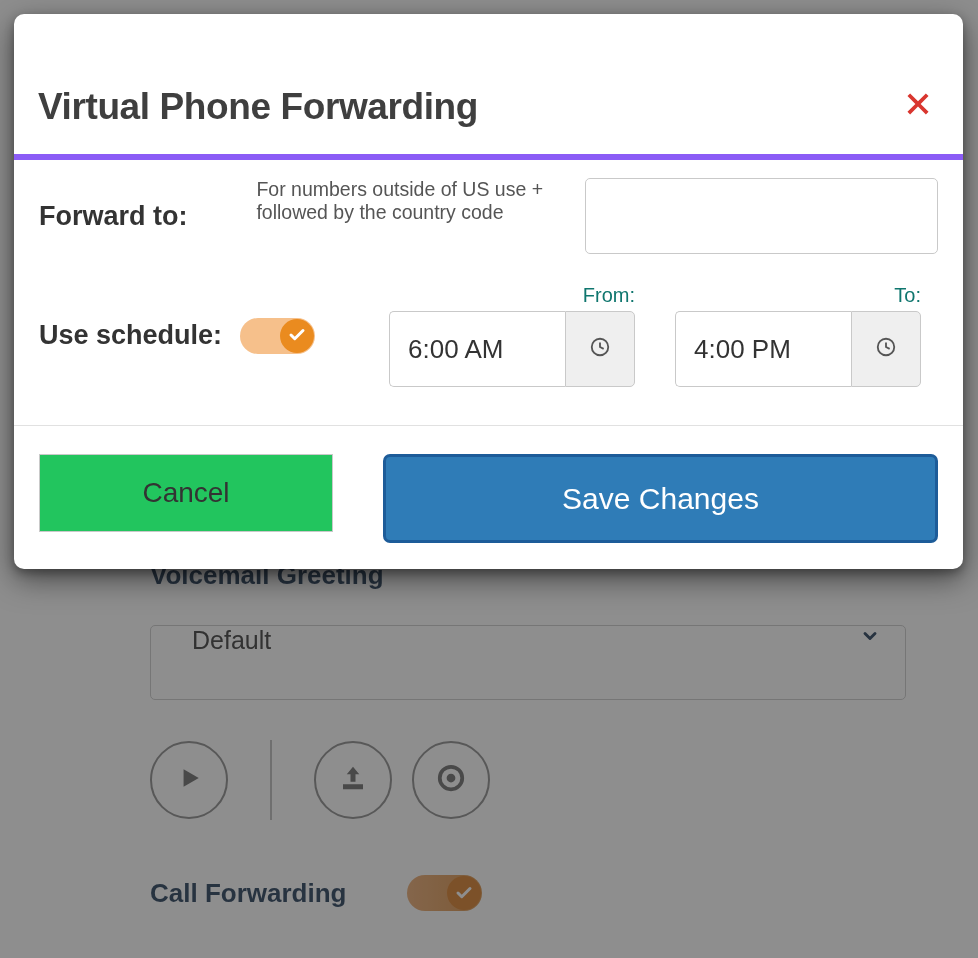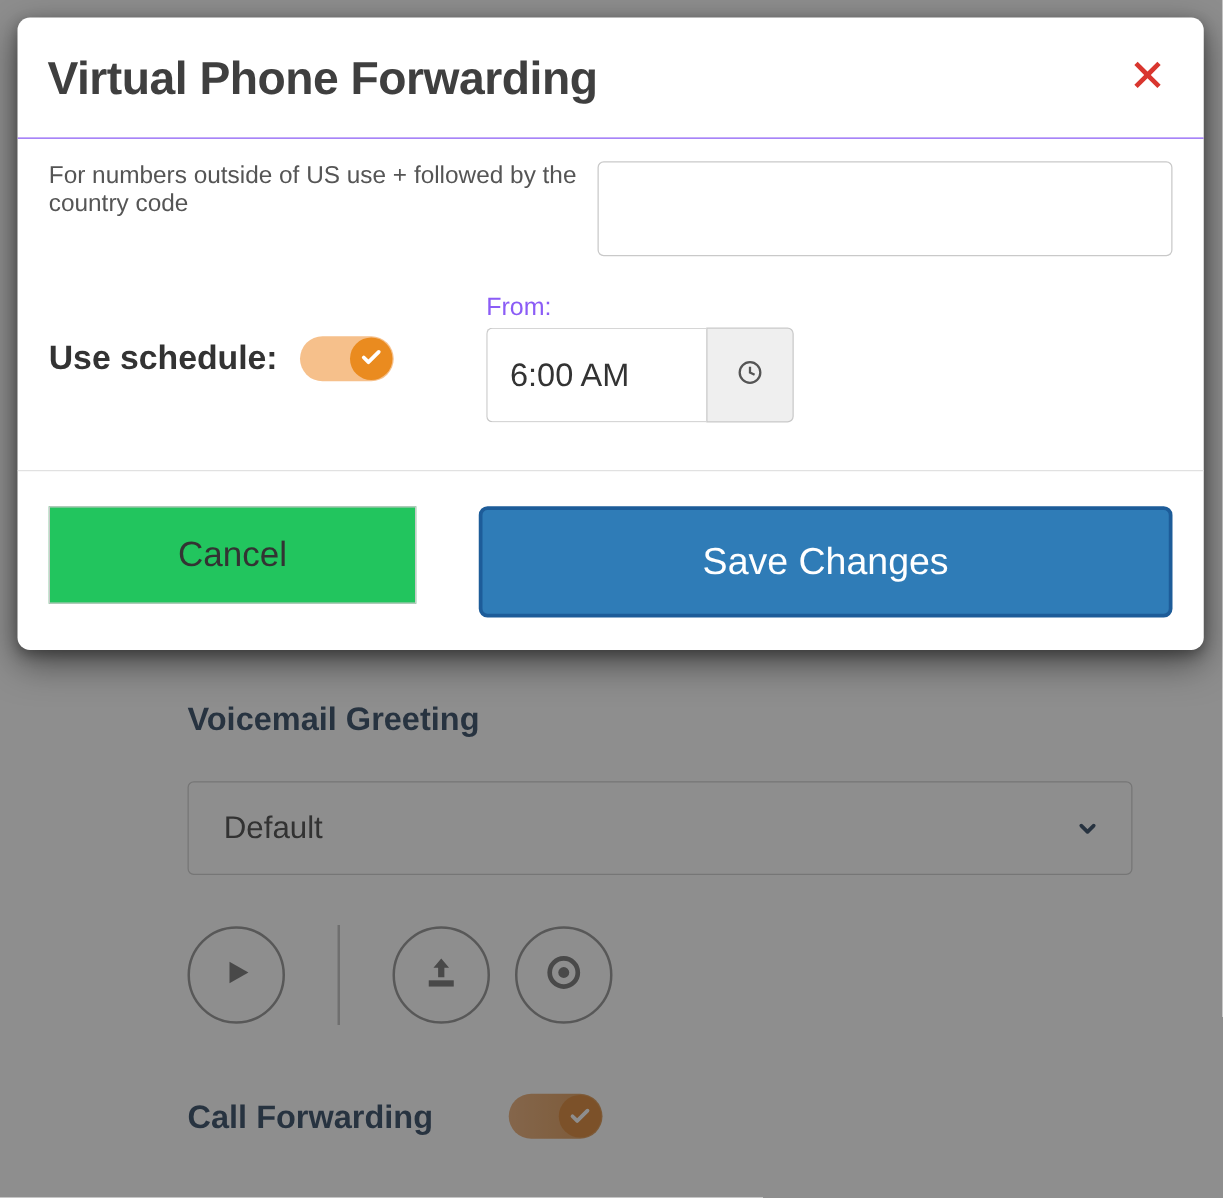--- a/index.html
+++ b/index.html
@@ -22,25 +22,25 @@
     padding-right: 85px;
     color: #1c3553;
   }
   .bg-section-title {
     font-size: 26px;
     font-weight: 700;
     color: #1c3553;
     margin-bottom: 34px;
   }
   .bg-select {
-    display: flex; align-items: center; justify-content: space-between;
+    display: flex; justify-content: space-between;
     height: 75px;
     border: 1px solid #c9c9c9;
     border-radius: 5px;
-    padding: 0 25px 0 28px;
+    padding: 0 25px 0 41px;
     font-size: 25px;
     color: #333;
     background: transparent;
     margin-bottom: 40px;
     width: 756px;
   }
   .chevron-down {
     width: 20px; height: 20px;
     display:inline-flex; align-items:center; justify-content:center;
   }
@@ -86,21 +86,22 @@
     top: 14px; left: 14px;
     width: 949px;
     background: #fff;
     border-radius: 10px;
     box-shadow: 0 10px 30px rgba(0,0,0,0.5), 0 4px 10px rgba(0,0,0,0.3);
     overflow: hidden;
   }
   .modal-header {
     display: flex; align-items: center; justify-content: space-between;
     padding: 28px 30px 26px 24px;
-    border-bottom: 1px solid #8b5cf6;
+    border-bottom: 6px solid #8b5cf6;
+    margin-top: 44px;
   }
   .modal-title {
     font-size: 37px;
     font-weight: 800;
     color: #3f3f3f;
     letter-spacing: -0.4px;
   }
   .close-x { color: #d9362f; cursor: pointer; }
   .modal-body {
     padding: 18px 25px 38px 25px;
@@ -142,21 +143,21 @@
     background: #f6c08b;
     display:flex; align-items:center; justify-content:flex-end;
   }
   .small-toggle .knob2 {
     width: 34px; height: 34px; border-radius: 50%;
     background: #ea8b1f;
     display:flex; align-items:center; justify-content:center;
     margin-right:1px;
   }
   .time-block { display:flex; flex-direction:column; }
-  .time-label { font-size: 20px; color:#8b5cf6; margin-bottom:4px; }
+  .time-label { font-size: 20px; color:#0f766e; margin-bottom:4px;text-align:right; }
   .time-row { display:flex; gap:40px; }
   .time-input-wrap { display:flex; }
   .time-input {
     width: 176px; height: 76px;
     border: 1px solid #c9c9c9;
     border-right: none;
     border-radius: 5px 0 0 5px;
     font-size: 26px;
     padding-left: 18px;
     color:#333;
@@ -257,20 +258,21 @@
         <svg width="30" height="30" viewBox="0 0 24 24" fill="#d9362f">
             <path d="M18.3 5.71 12 12.01 5.7 5.71 3.58 7.83 9.88 14.13 3.58 20.43 5.7 22.55 12 16.25 18.3 22.55 20.42 20.43 14.12 14.13 20.42 7.83z" transform="translate(0 -3)"></path>
           </svg>
       </span>
     </div>
   </div>
 
   <div class="modal-body">
 
     <div class="row row-forward">
+      <div class="label-col">Forward to:</div>
       <div class="field-col">
         <div class="help-text">For numbers outside of US use + followed by the country code</div>
         <input class="text-input" type="text" value="" style="">
       </div>
     </div>
 
     <div class="row row-schedule">
       <div class="label-col">
         <span>Use schedule:</span>
         <div class="small-toggle">
@@ -292,20 +294,34 @@
             <div class="time-btn">
               <span>
                 <svg width="22" height="22" viewBox="0 0 24 24" fill="none" stroke="#555" stroke-width="2">
                     <circle cx="12" cy="12" r="9"></circle>
                     <polyline points="12 7 12 12 16 14"></polyline>
                   </svg>
               </span>
             </div>
           </div>
         </div>
+        <div class="time-block">
+          <div class="time-label">To:</div>
+          <div class="time-input-wrap">
+            <input class="time-input" type="text" value="4:00 PM" style="">
+            <div class="time-btn">
+              <span>
+                <svg width="22" height="22" viewBox="0 0 24 24" fill="none" stroke="#555" stroke-width="2">
+                    <circle cx="12" cy="12" r="9"></circle>
+                    <polyline points="12 7 12 12 16 14"></polyline>
+                  </svg>
+              </span>
+            </div>
+          </div>
+        </div>
       </div>
     </div>
 
   </div>
 
   <div class="modal-footer">
     <div class="btn-cancel">
       <span>Cancel</span>
     </div>
     <div class="btn-save">

